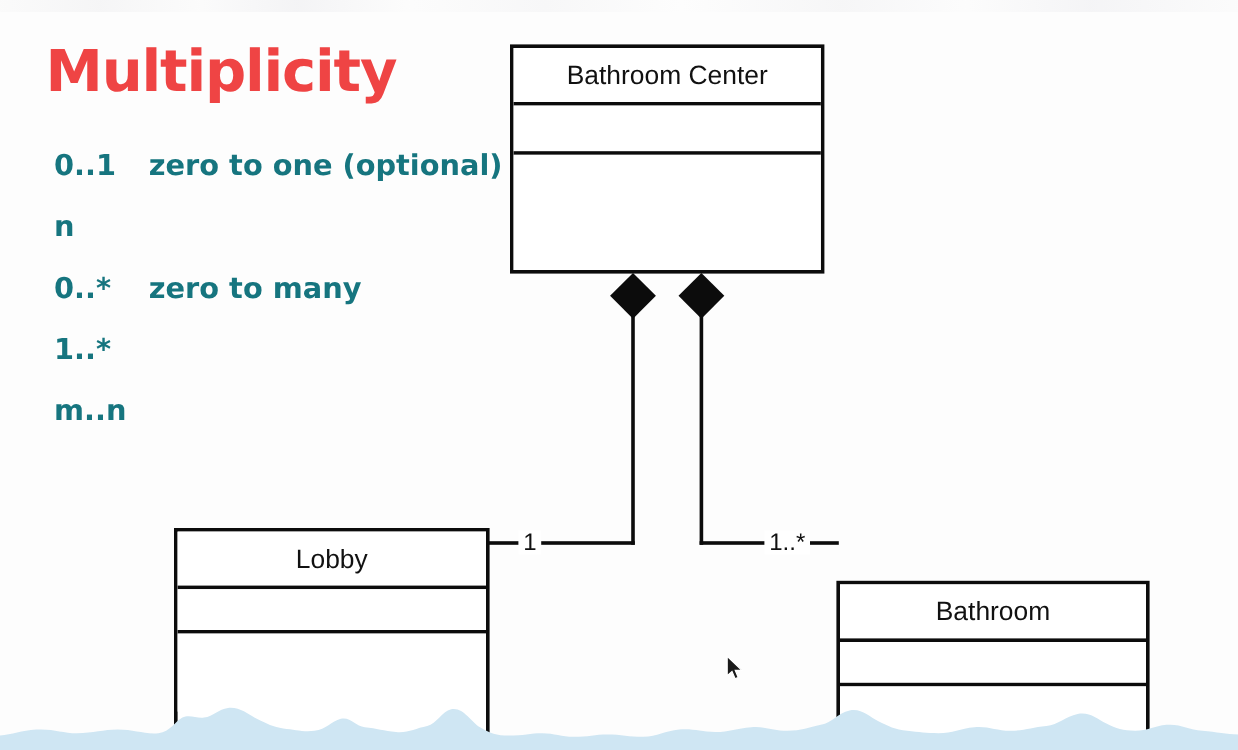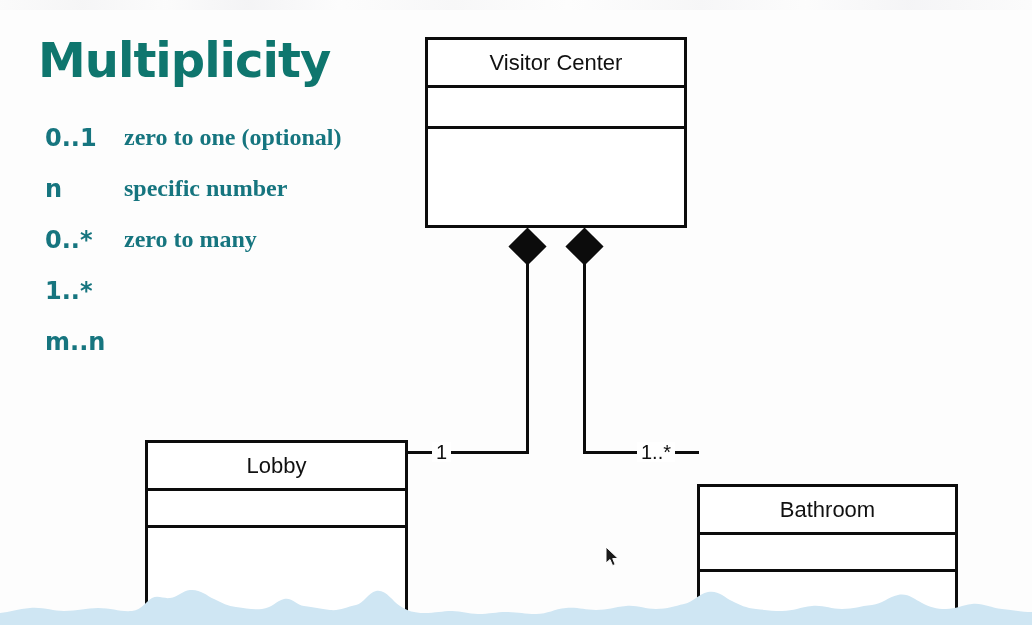--- a/index.html
+++ b/index.html
@@ -33,21 +33,21 @@
 
   
   .title {
     position: absolute;
     left: 38px;
     top: 32px;
     font-family: "DejaVu Sans", sans-serif;
     font-weight: bold;
     font-size: 48px;
     letter-spacing: -1px;
-    color: #0f766e;
+    color: #ef4444;
     white-space: nowrap;
   }
   .legend {
     position: absolute;
     left: 45px;
     top: 124px;
     width: 380px;
   }
   .legend-row {
     position: relative;
@@ -60,21 +60,20 @@
   }
   .legend-term {
     position: absolute;
     left: 0;
     top: 0;
   }
   .legend-desc {
     position: absolute;
     left: 79px;
     top: 0;
-    font-family: Liberation Serif, serif;
   }
 
   
   .uml-class {
     position: absolute;
     box-sizing: border-box;
     border: 3px solid #0c0c0c;
     background: #ffffff;
   }
   .uml-name {
@@ -180,36 +179,35 @@
 
   <div class="title">Multiplicity</div>
 
   <div class="legend">
     <div class="legend-row">
       <span class="legend-term">0..1</span>
       <span class="legend-desc">zero to one (optional)</span>
     </div>
     <div class="legend-row">
       <span class="legend-term">n</span>
-      <span class="legend-desc">specific number</span>
     </div>
     <div class="legend-row">
       <span class="legend-term">0..*</span>
       <span class="legend-desc">zero to many</span>
     </div>
     <div class="legend-row">
       <span class="legend-term">1..*</span>
     </div>
     <div class="legend-row">
       <span class="legend-term">m..n</span>
     </div>
   </div>
 
   <div class="uml-class" id="box-visitor">
-    <div class="uml-name">Visitor Center</div>
+    <div class="uml-name">Bathroom Center</div>
     <div class="uml-attrs"></div>
     <div class="uml-ops"></div>
   </div>
 
   <div class="uml-class" id="box-lobby">
     <div class="uml-name">Lobby</div>
     <div class="uml-attrs"></div>
     <div class="uml-ops"></div>
   </div>
 

